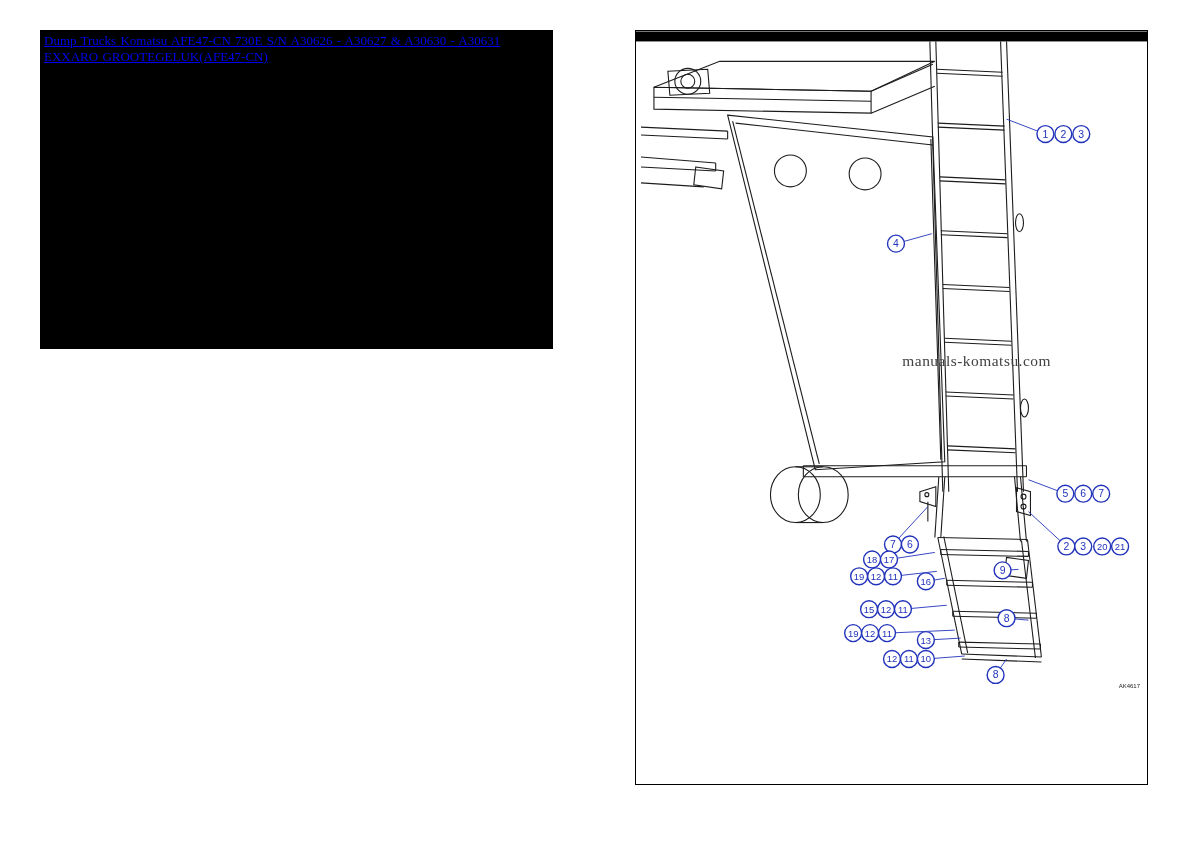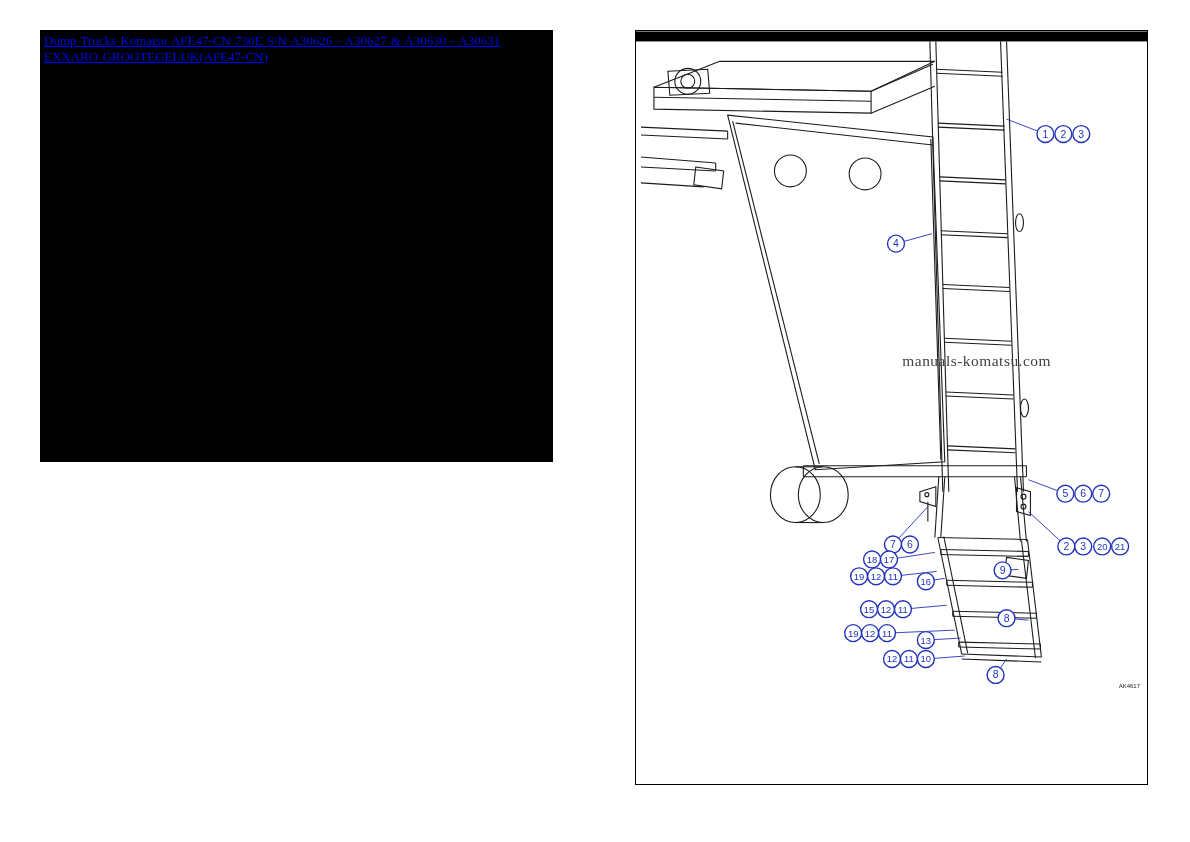--- a/index.html
+++ b/index.html
@@ -1,20 +1,20 @@
 <!DOCTYPE html>
 <html><head>
 <meta charset="utf-8">
 <style>
   * { margin:0; padding:0; box-sizing:border-box; }
   html,body { width:1190px; height:842px; background:#ffffff; font-family:"Liberation Sans",sans-serif; }
   body { position:relative; overflow:hidden; }
 
   .left-panel {
-    position:absolute; left:40px; top:30px; width:513px; height:432px;
+    position:absolute; left:40px; top:30px; width:513px; height:319px;
     background:#000000; padding:3px 6px 3px 4px;
   }
   .manual-link {
     display:block;
     color:#0000ee;
     font-family:"Liberation Serif",serif;
     font-size:13px; line-height:16px;
     text-decoration:underline;
     cursor:pointer;
     word-spacing:1px;

